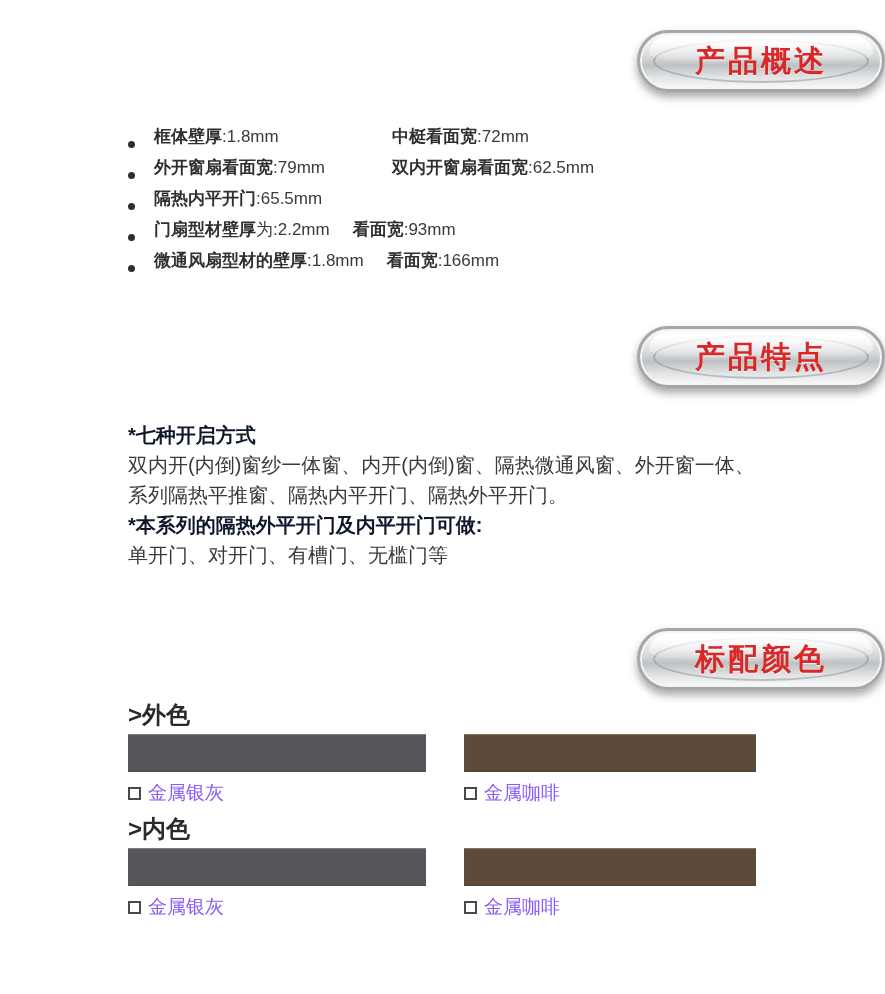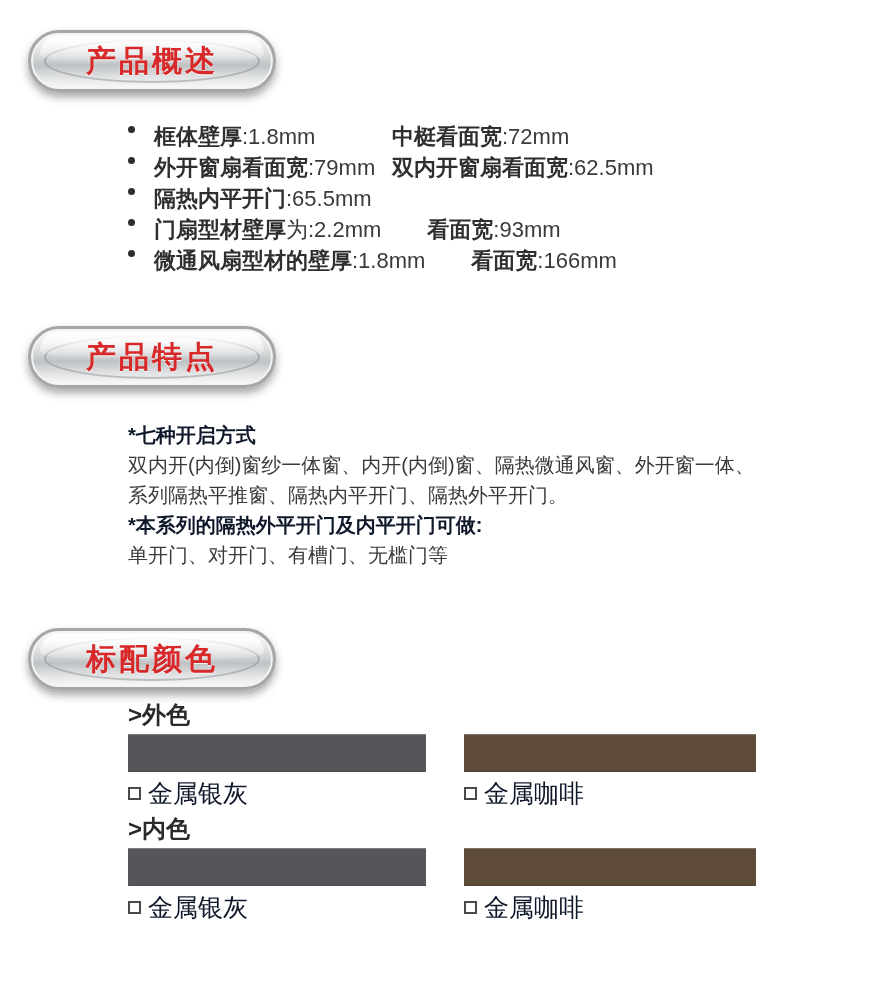--- a/index.html
+++ b/index.html
@@ -3,21 +3,21 @@
 <meta charset="utf-8">
 <style>
   * { margin:0; padding:0; box-sizing:border-box; }
   html,body { background:#ffffff; }
   .page {
     position:relative; width:885px; height:994px; background:#ffffff;
     font-family:"Liberation Sans", sans-serif; color:#3a3a3a; overflow:hidden;
   }
 
   
-  .pill-wrap { display:flex; justify-content:flex-start;padding-left:28px; }
+  .pill-wrap { display:flex; justify-content:flex-end;padding-left:28px; }
   .pill {
     position:relative; width:248px; height:62px; border-radius:36px;
     background:linear-gradient(180deg,#ffffff 0%,#eef0f1 18%,#d2d4d6 46%,#bfc2c4 58%,#e2e4e5 80%,#fbfbfb 100%);
     border:3px solid #a4a6a8;
     box-shadow:0 5px 9px rgba(45,45,45,0.42), inset 0 0 0 2px #f3f4f4;
     display:flex; align-items:center; justify-content:center;
   }
   .pill::before {
     content:""; position:absolute; left:13px; right:13px; top:6px; bottom:6px;
     border-radius:50%; border:2px solid rgba(128,131,134,0.45);
@@ -32,39 +32,39 @@
     color:#d7282a; letter-spacing:3px;
     text-shadow:0 1px 1px rgba(255,255,255,0.85);
   }
   .pill-wrap.first  { margin-top:30px; }
   .pill-wrap.second { margin-top:54px; }
   .pill-wrap.third  { margin-top:58px; }
 
   
   .specs { list-style:none; margin:34px 0 0 128px; width:660px; }
   .spec-row {
-    display:flex; align-items:flex-start; height:22px; margin-bottom:9px;
-    font-size:22px; line-height:22px; white-space:nowrap;
+    display:flex; align-items:flex-end; height:22px; margin-bottom:9px;
+    font-size:17px; line-height:22px; white-space:nowrap;
   }
   .bullet-dot { width:7px; height:7px; border-radius:50%; background:#2e2e2e; margin-right:19px; flex:none; }
   .seg b { font-weight:bold; color:#2f2f2f; }
   .spec-row.cols .seg1 { width:238px; flex:none; }
-  .spec-row.gapped .seg2 { margin-left:46px; }
+  .spec-row.gapped .seg2 { margin-left:23px; }
 
   
   .features { margin:32px 0 0 128px; width:650px; font-size:20px; line-height:30px; }
   .features .bold-line { font-weight:bold; color:#0f172a; }
 
   
   .colors { margin:14px 0 0 128px; width:628px; }
   .color-heading { font-size:24px; font-weight:bold; color:#2a2a2a; height:22px; line-height:22px; margin-bottom:8px; }
   .color-group + .color-group { margin-top:14px; }
   .swatch-grid { display:grid; grid-template-columns:298px 292px; column-gap:38px; }
   .swatch { height:38px; box-shadow:inset 0 1px 1px rgba(255,255,255,0.25), inset 0 -1px 1px rgba(0,0,0,0.12); }
-  .swatch-label { display:flex; align-items:center; margin-top:10px; height:22px; font-size:25px; color:#0f172a; }
+  .swatch-label { display:flex; align-items:center; margin-top:10px; height:22px; font-size:19px; color:#8b5cf6; }
   .checkbox { width:13px; height:13px; border:2px solid #4a4a4a; background:#fff; margin-right:7px; flex:none; }
 </style>
 </head>
 <body>
 
 <div class="page">
 
   <div class="pill-wrap first">
     <div class="pill">
       <span class="pill-label">产品概述</span>

